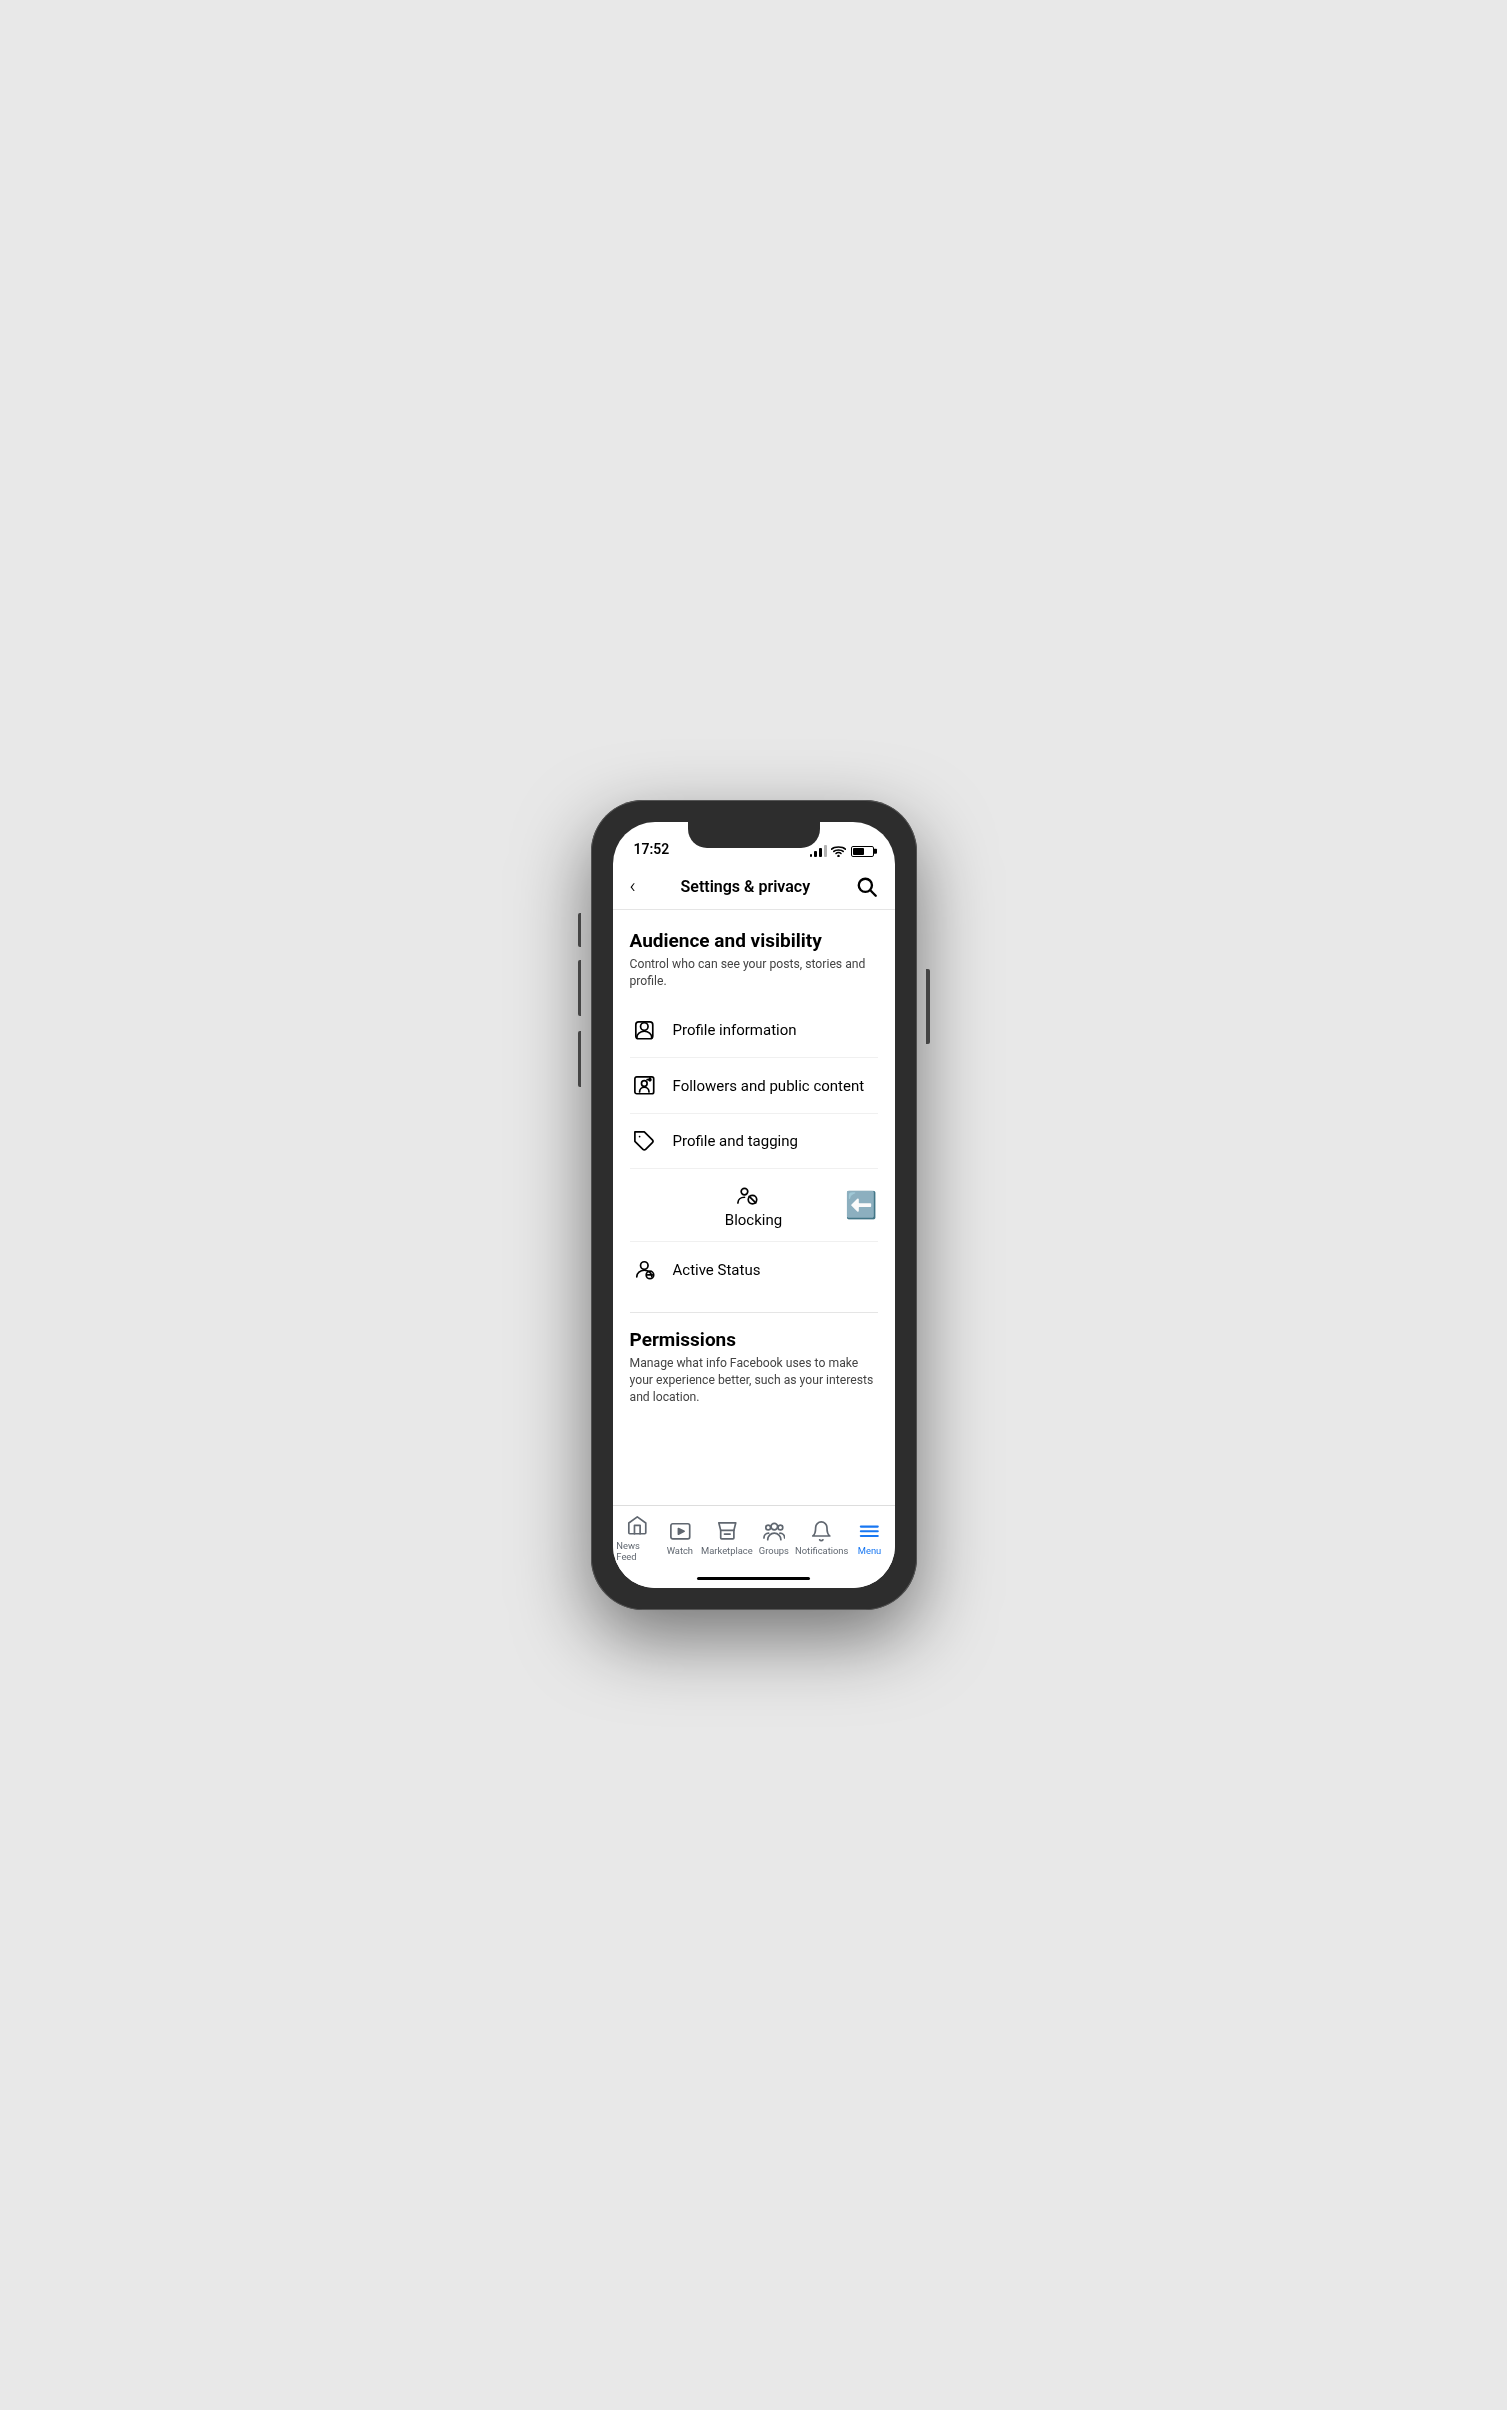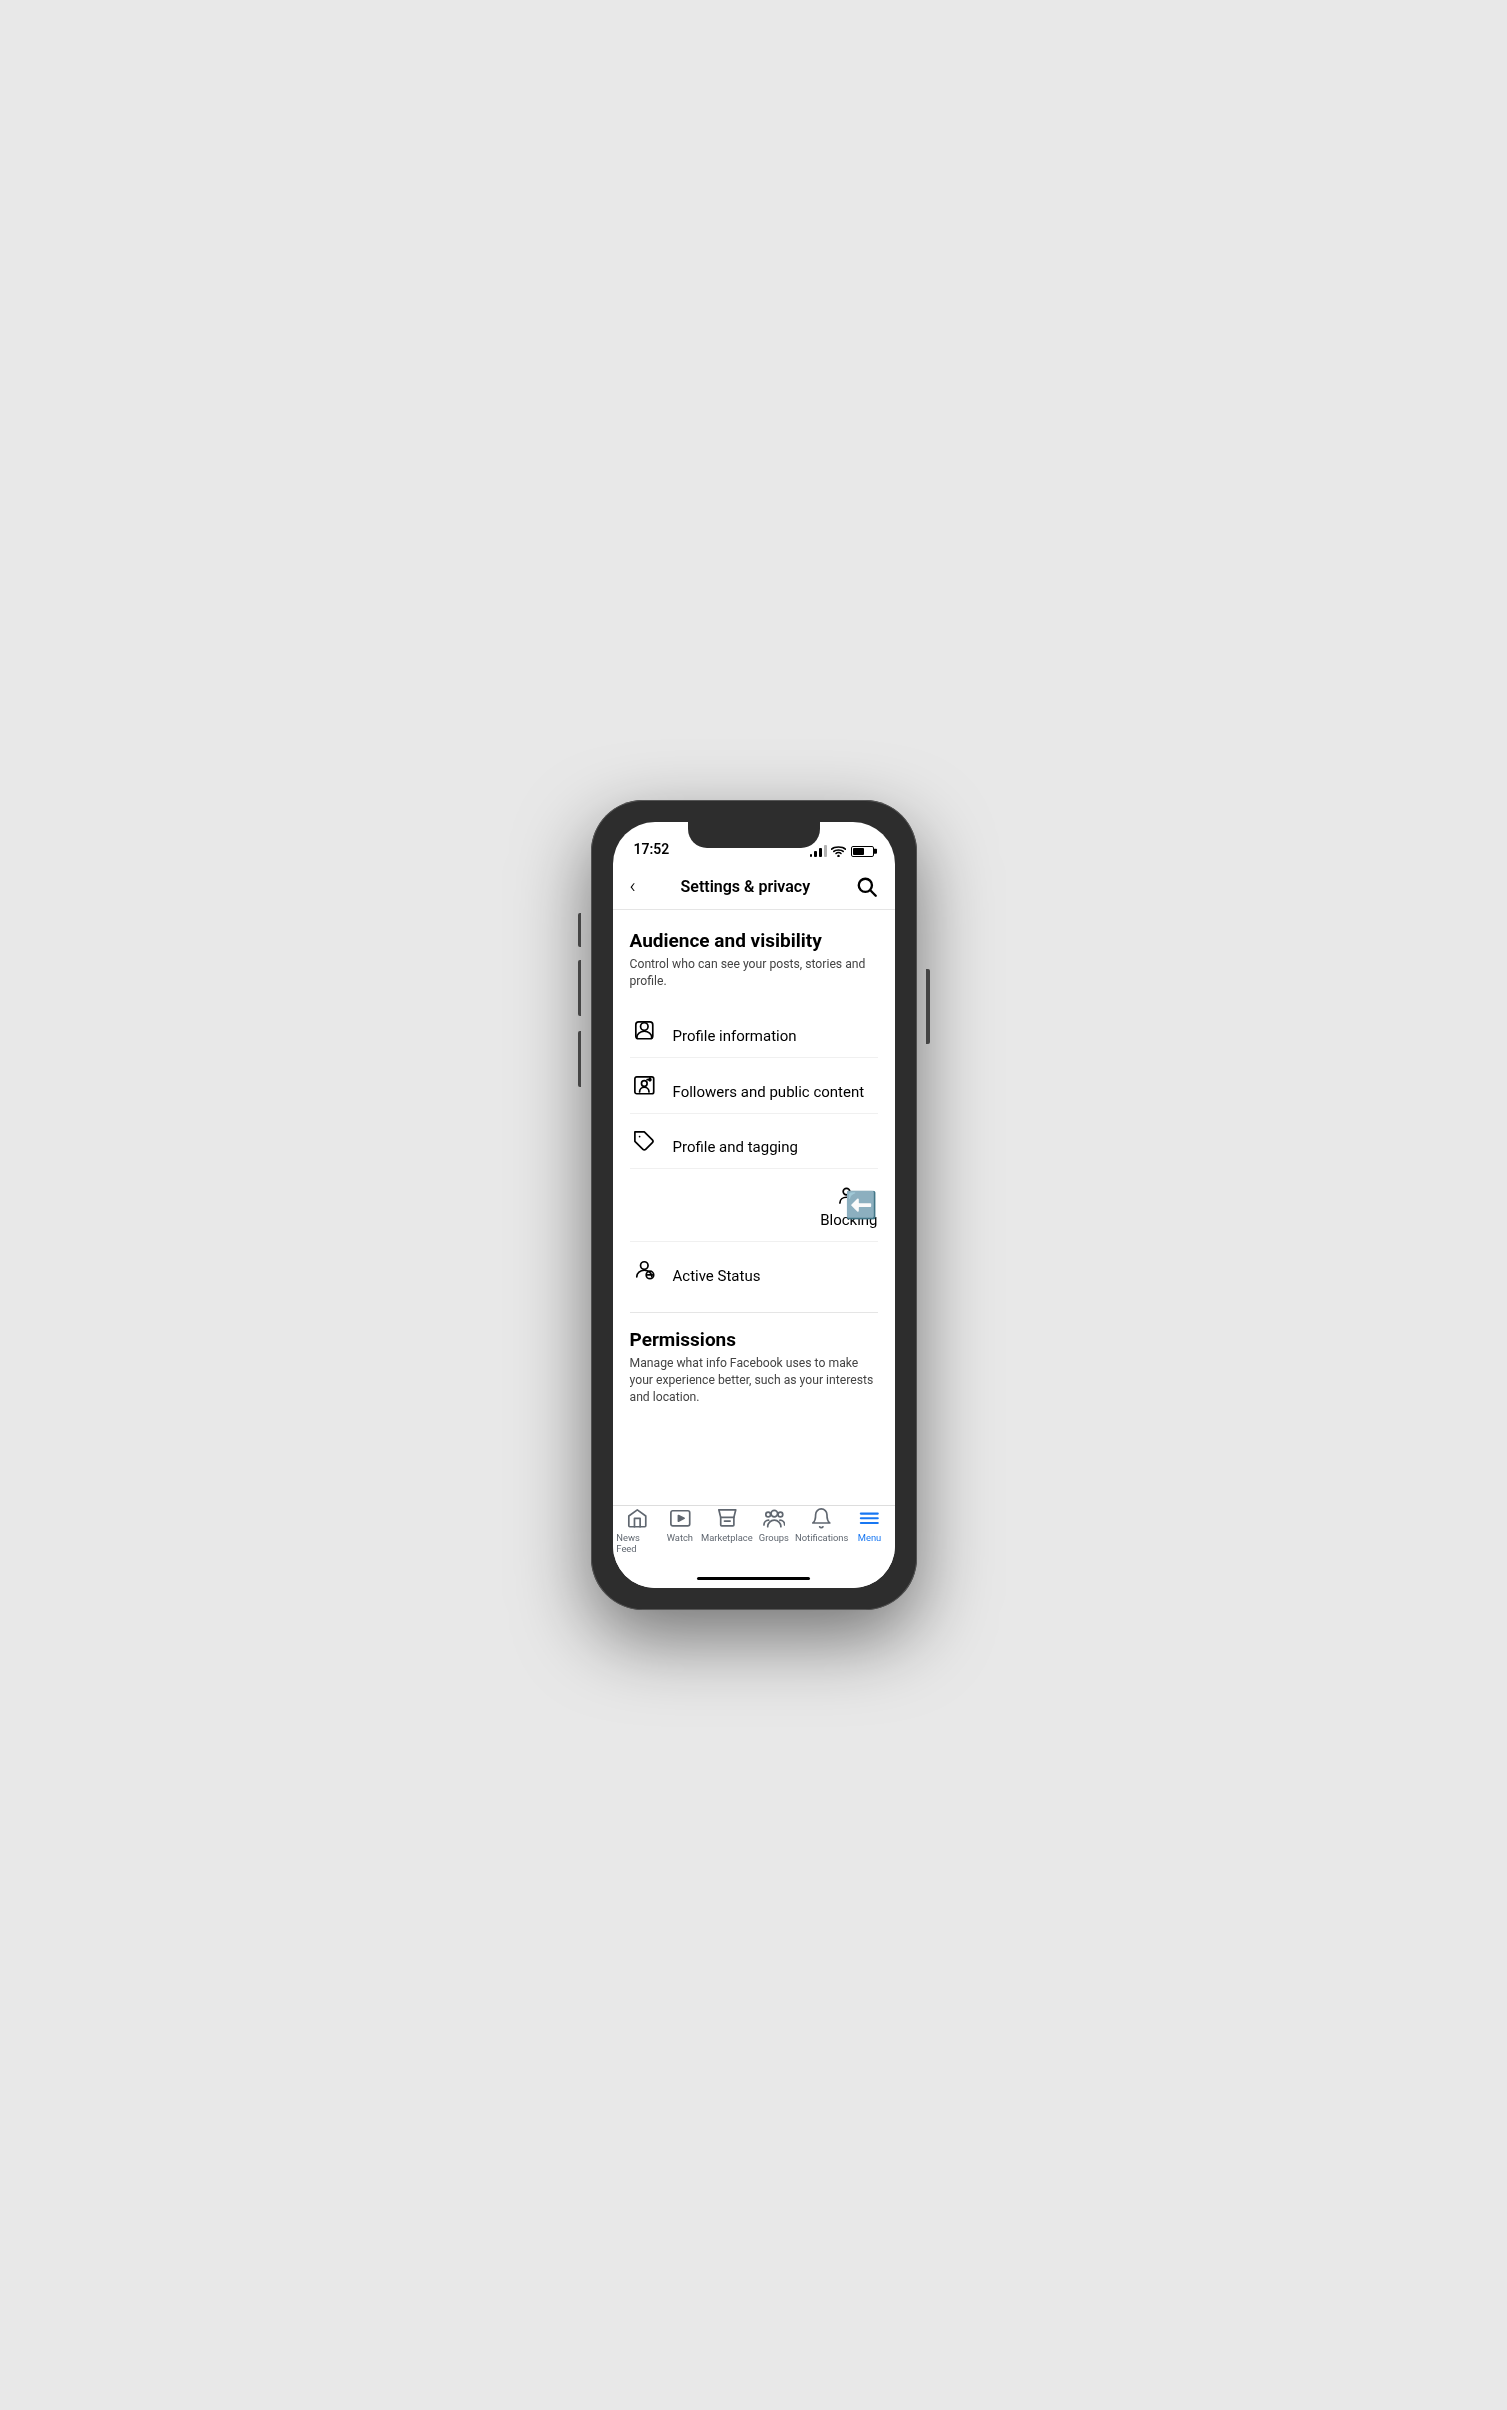--- a/index.html
+++ b/index.html
@@ -197,21 +197,21 @@
     .section-subtitle {
       font-size: 12.2px;
       color: #444;
       margin-bottom: 13px;
       line-height: 1.4;
     }
 
     
     .menu-item {
       display: flex;
-      align-items: flex-end;
+      align-items: center;
       padding: 12.2px 0;
       border-bottom: 0.9px solid #f0f0f0;
       cursor: pointer;
       position: relative;
     }
 
     .menu-item:last-child {
       border-bottom: none;
     }
 
@@ -249,20 +249,21 @@
       height: 0.9px;
       background: #e5e5e5;
       margin: 15px 0;
     }
 
     
     .bottom-nav {
       height: 64px;
       border-top: 0.9px solid #ddd;
       display: flex;
+      align-items: center;
       justify-content: space-around;
       padding: 0 3.8px;
       flex-shrink: 0;
       background: #fff;
     }
 
     .nav-item {
       display: flex;
       flex-direction: column;
       align-items: center;

